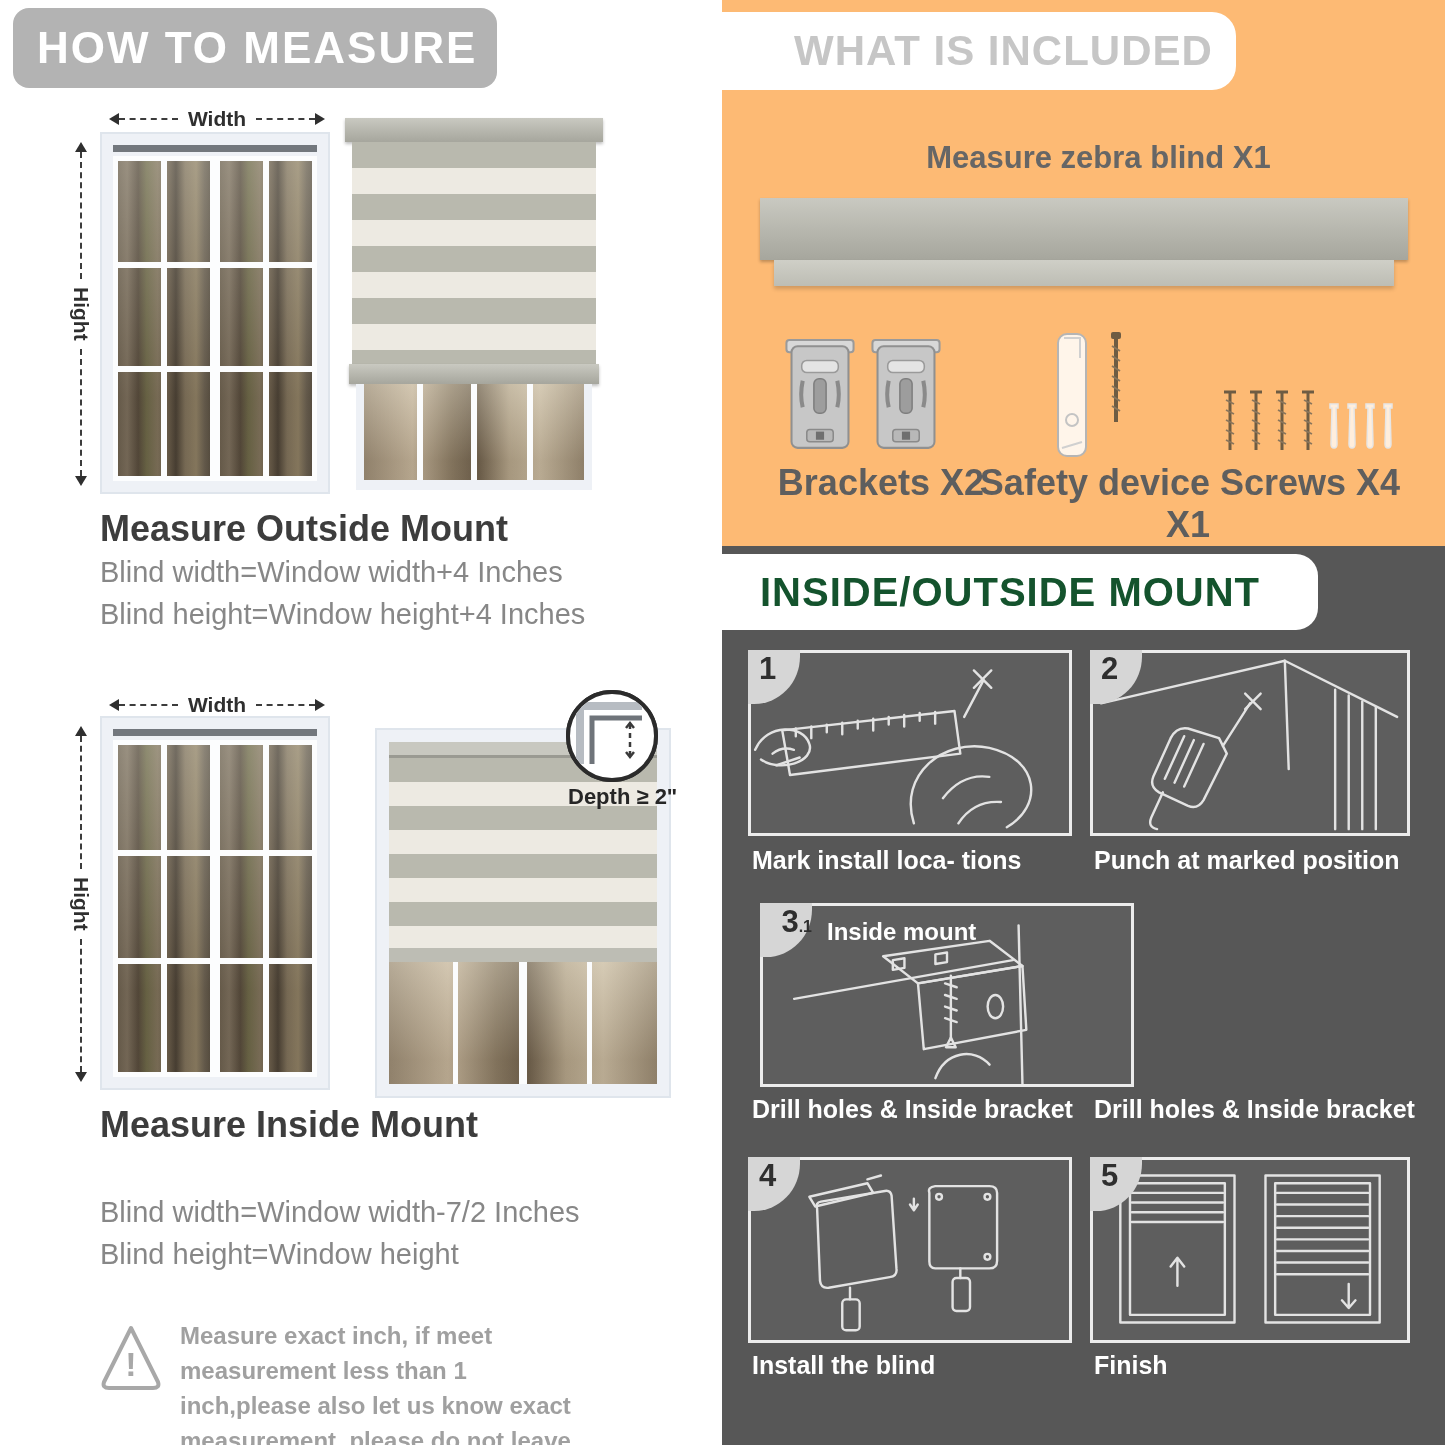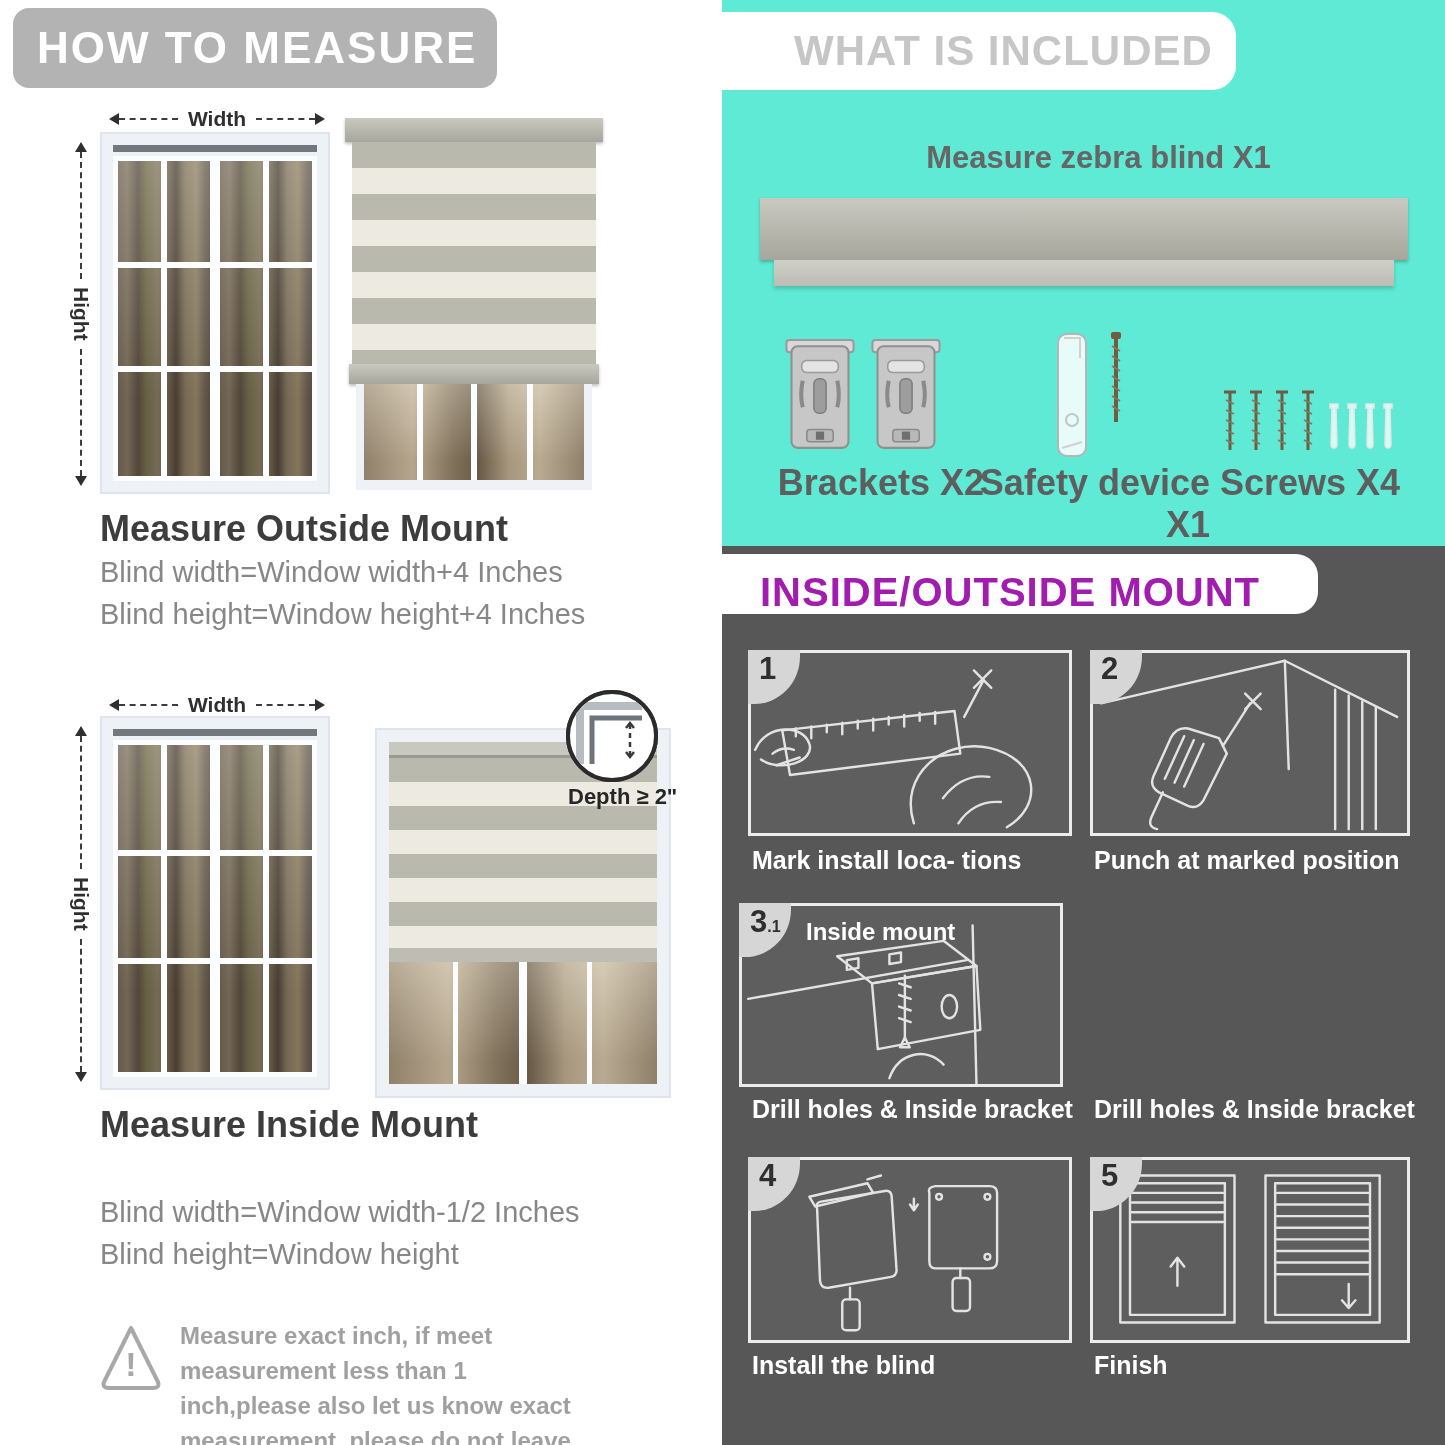--- a/index.html
+++ b/index.html
@@ -50,34 +50,34 @@
   }
   .snippet { position:relative; border-left:8px solid #eef1f6; border-right:8px solid #eef1f6; border-bottom:10px solid #eef1f6; }
   .snipbar { position:absolute; top:0; bottom:0; width:6px; background:#fbfcfd; }
   .sec-head { font-size:36px; font-weight:bold; color:#3d3d3d; }
   .formula { font-size:29px; font-weight:normal; color:#878787; }
   .depth-lbl { font-size:22px; font-weight:bold; color:#262626; }
   .magcircle { width:92px; height:92px; border-radius:50%; border:4px solid #2b2b2b; background:#ffffff; overflow:hidden; }
   .warn-text { font-size:24px; font-weight:bold; color:#a0a0a0; line-height:35px; width:410px; }
 
   
-  .sec-included { left:722px; top:0; width:723px; height:566px; background:#5eead4; }
+  .sec-included { left:722px; top:0; width:723px; height:566px; background:#fdba74; }
   .hdr-included {
     left:0; top:12px; width:514px; height:78px; background:#ffffff;
     border-radius:0 24px 24px 0; color:#c6c6c6; font-size:42px; font-weight:bold;
     letter-spacing:1px; line-height:78px; padding-left:72px;
   }
   .product-lbl { left:0; top:140px; width:723px; text-align:center; font-size:31px; font-weight:bold; color:#666666; padding-left:30px; }
   .item-lbl { font-size:36px; font-weight:bold; color:#5e5e5e; text-align:right; }
 
   
   .sec-mount { left:722px; top:546px; width:723px; height:899px; background:#575757; }
   .hdr-mount {
-    left:0; top:8px; width:596px; height:60px; background:#ffffff;
-    border-radius:0 22px 22px 0; color:#a21caf; font-size:40px; font-weight:bold;
+    left:0; top:8px; width:596px; height:76px; background:#ffffff;
+    border-radius:0 22px 22px 0; color:#14532d; font-size:40px; font-weight:bold;
     letter-spacing:1px; line-height:76px; padding-left:38px;
   }
   .panel { position:absolute; border:3px solid #ececec; background:#5e5e5e; }
   .panel svg { width:100%; height:100%; display:block; }
   .badge {
     position:absolute; left:-3px; top:-3px; width:52px; height:54px; background:#d6d6d6;
     border-radius:0 0 88% 0; color:#2f2f2f; font-weight:bold; font-size:31px;
     padding:2px 0 0 11px; line-height:34px; z-index:2;
   }
   .badge .sub { font-size:16px; }
@@ -192,21 +192,21 @@
       <path d="M10 70 L10 12 L72 12" stroke="#b7bcc2" stroke-width="8" fill="none"></path>
       <path d="M22 70 L22 24 L72 24" stroke="#6f747a" stroke-width="5" fill="none"></path>
       <path d="M60 30 V64" stroke="#3a3a3a" stroke-width="2.5" stroke-dasharray="5 4" fill="none"></path>
       <path d="M56 34 l4 -5 l4 5 M56 58 l4 5 l4 -5" stroke="#3a3a3a" stroke-width="2.5" fill="none"></path>
     </svg>
   </div>
 
   <div class="abs depth-lbl" style="left:568px; top:784px;">Depth ≥ 2"</div>
 
   <div class="abs sec-head" style="left:100px; top:1104px;">Measure Inside Mount</div>
-  <div class="abs formula" style="left:100px; top:1196px;">Blind width=Window width-1/2 Inches</div>
+  <div class="abs formula" style="left:100px; top:1196px;">Blind width=Window width-7/2 Inches</div>
   <div class="abs formula" style="left:100px; top:1238px;">Blind height=Window height</div>
 
   <div class="abs" style="left:98px; top:1320px; width:66px; height:74px;">
     <svg viewBox="0 0 66 74" width="66" height="74">
       <path d="M33 8 L60 62 Q62 68 55 68 L11 68 Q4 68 6 62 Z" stroke="#a8a8a8" stroke-width="4" fill="none" stroke-linejoin="round"></path>
       <text x="33" y="56" text-anchor="middle" font-size="34" font-weight="bold" fill="#a8a8a8" font-family="Liberation Sans, sans-serif">!</text>
     </svg>
   </div>
   <div class="abs warn-text" style="left:180px; top:1318px;">Measure exact inch, if meet measurement less than 1 inch,please also let us know exact measurement, please do not leave it</div>
 
@@ -307,21 +307,21 @@
         <path d="M196 8 L200 120"></path>
         <path d="M155 42 l16 16 M171 42 l-16 16"></path>
         <path d="M160 52 L132 96"></path>
         <path d="M128 88 L96 78 Q84 76 78 88 L60 128 Q56 138 66 144 L96 158 Q106 162 112 152 L136 104 Z"></path>
         <path d="M92 86 l-20 44 M102 90 l-20 44 M112 94 l-20 44"></path>
         <path d="M70 144 L58 170 Q54 180 64 182"></path>
       </svg>
     </div>
     <div class="caption" style="left:372px; top:300px;">Punch at  marked position</div>
 
-    <div class="panel" style="left:17px; top:357px; width:324px; height:184px;">
+    <div class="panel" style="left:38px; top:357px; width:374px; height:184px;text-align:right;">
       <div class="badge"><span>3</span><span class="sub">.1</span></div>
       <div class="panel-title">Inside mount</div>
       <svg viewBox="0 0 324 184" class="lineart">
         <path d="M4 96 L230 56 M236 20 L240 184"></path>
         <path d="M96 52 L206 36 L240 62 L132 80 Z"></path>
         <path d="M132 80 L240 62 L244 128 L138 148 Z"></path>
         <path d="M106 56 l12 -2 l0 10 l-12 2 Z M150 50 l12 -2 l0 10 l-12 2 Z"></path>
         <ellipse cx="212" cy="104" rx="8" ry="12"></ellipse>
         <path d="M166 72 V136"></path>
         <path d="M160 80 l12 4 M160 92 l12 4 M160 104 l12 4 M160 116 l12 4 M166 136 l-5 10 h10 Z"></path>

